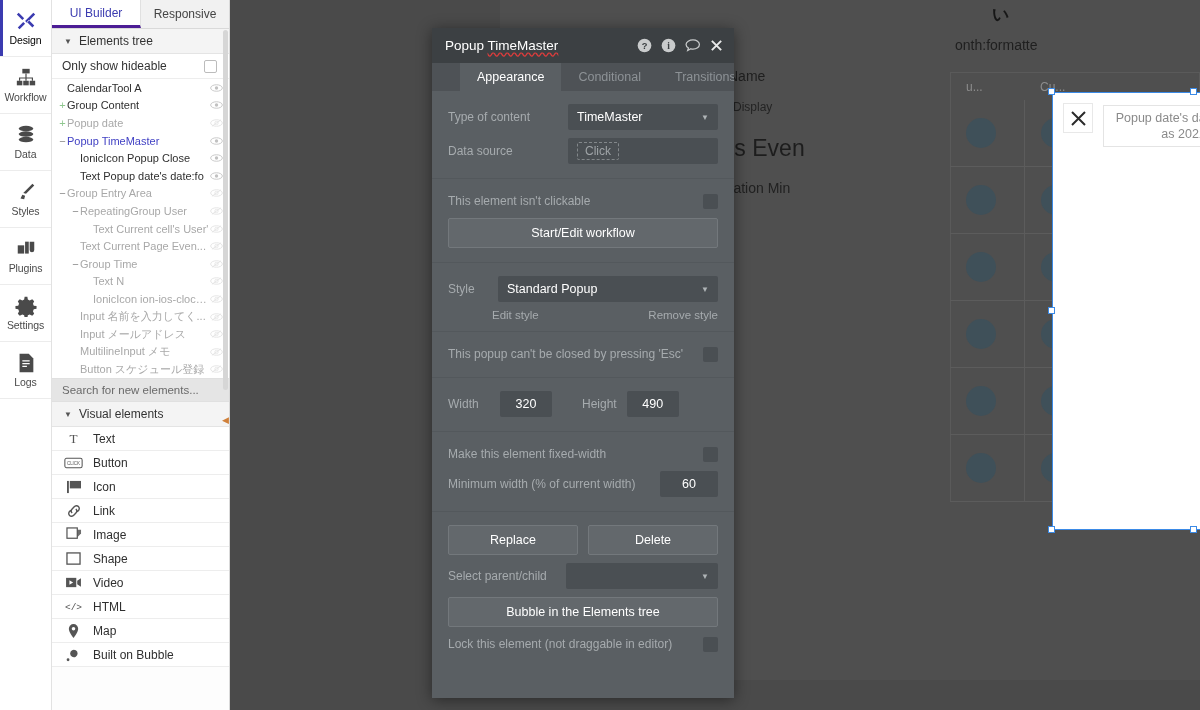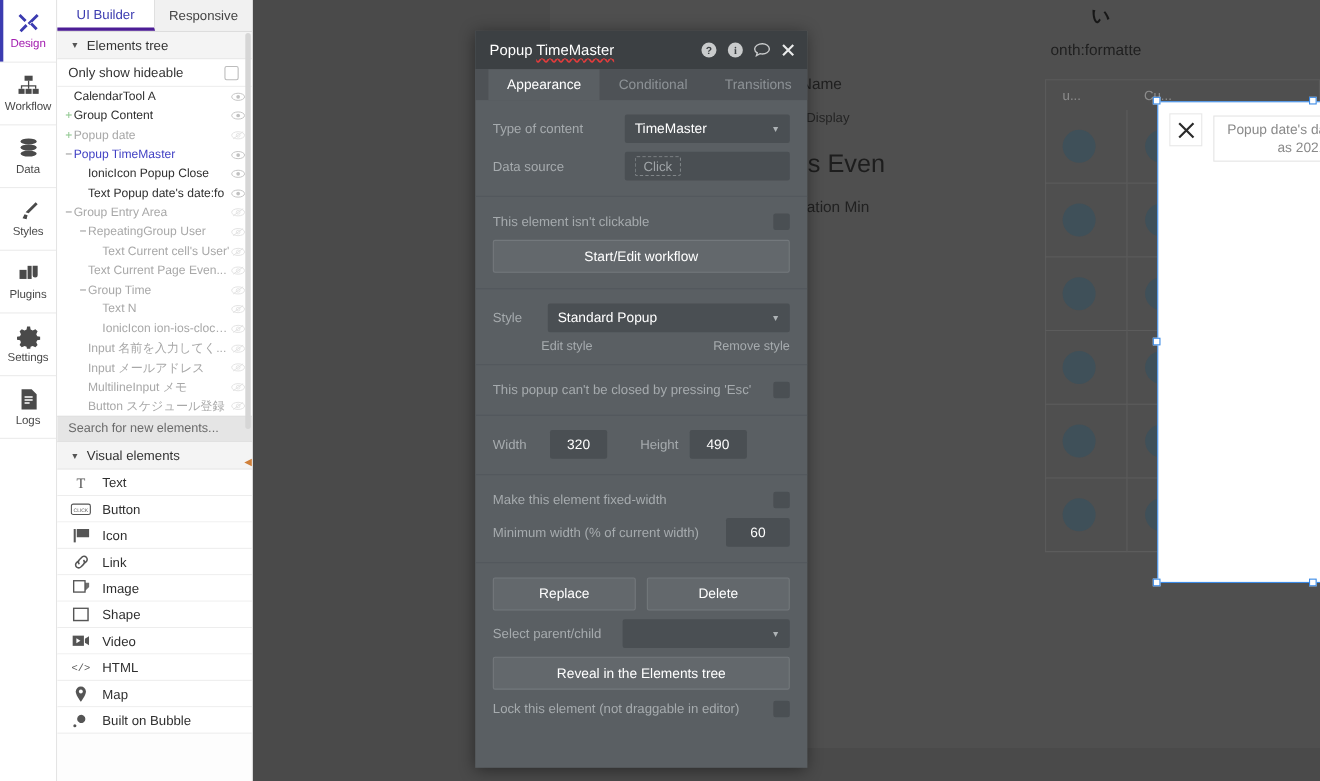--- a/index.html
+++ b/index.html
@@ -16,21 +16,21 @@
     position: absolute; left: 0; top: 0; width: 52px; height: 710px;
     background: #ffffff; border-right: 1px solid #e2e2e2;
     display: flex; flex-direction: column;
   }
   .rail-item {
     height: 57px; display: flex; flex-direction: column;
     align-items: center; justify-content: center; gap: 2px;
     border-bottom: 1px solid #ececec; cursor: pointer;
     color: #4a4a4a; position: relative;
   }
-  .rail-item.active { color: #a21caf; }
+  .rail-item.active { color: #000000; }
   .rail-item.active::before {
     content: ""; position: absolute; left: 0; top: 0; bottom: 0;
     width: 3px; background: #3b3bb0;
   }
   .rail-label { font-size: 10.5px; letter-spacing: -0.1px; }
   .rail-glyph { width: 22px; height: 22px; display: block; }
 
   
   #leftpanel {
     position: absolute; left: 52px; top: 0; width: 178px; height: 710px;
@@ -127,21 +127,21 @@
     padding: 0 11px 0 13px; color: #ffffff; cursor: move;
   }
   #pe-title { flex: 1; font-size: 13.5px; }
   #pe-title .mis {
     text-decoration: underline; text-decoration-style: wavy;
     text-decoration-color: #e23b3b; text-underline-offset: 2px;
   }
   .pe-hicons { display: flex; align-items: center; gap: 9px; color: #c9cbcc; }
   .pe-hicons span { cursor: pointer; display: flex; }
 
-  #pe-tabs { height: 28px; display: flex; background: #4e5256; padding-left: 12px; }
+  #pe-tabs { height: 28px; display: flex; background: #4e5256; padding-left: 28px; }
   .pe-tab {
     padding: 0 17px; display: flex; align-items: center; font-size: 12.5px;
     color: #8d9296; cursor: pointer;
   }
   .pe-tab.active { background: #5a5f63; color: #ffffff; }
 
   .pe-sec { border-bottom: 1px solid #53585c; padding: 9px 0 10px 0; }
   .pe-row { display: flex; align-items: center; padding: 4px 16px; gap: 10px; min-height: 26px; }
   .pe-lab { color: #a6abae; font-size: 12px; }
   .pe-lab.w { width: 110px; flex: 0 0 110px; }
@@ -722,21 +722,21 @@
         <div class="pe-btn" style="flex:1;">Delete</div>
       </div>
       <div class="pe-row">
         <span class="pe-lab" style="width:108px;flex:0 0 108px;">Select parent/child</span>
         <div class="pe-select" style="flex:1;">
           <span></span>
           <span class="dd">▼</span>
         </div>
       </div>
       <div class="pe-row">
-        <div class="pe-btn" style="flex:1;">Reveal in the Elements tree</div>
+        <div class="pe-btn" style="flex:1;">Bubble in the Elements tree</div>
       </div>
       <div class="pe-row">
         <span class="pe-lab flex">Lock this element (not draggable in editor)</span>
         <span class="pe-check"></span>
       </div>
     </div>
   </div>
 
 </div>
 

